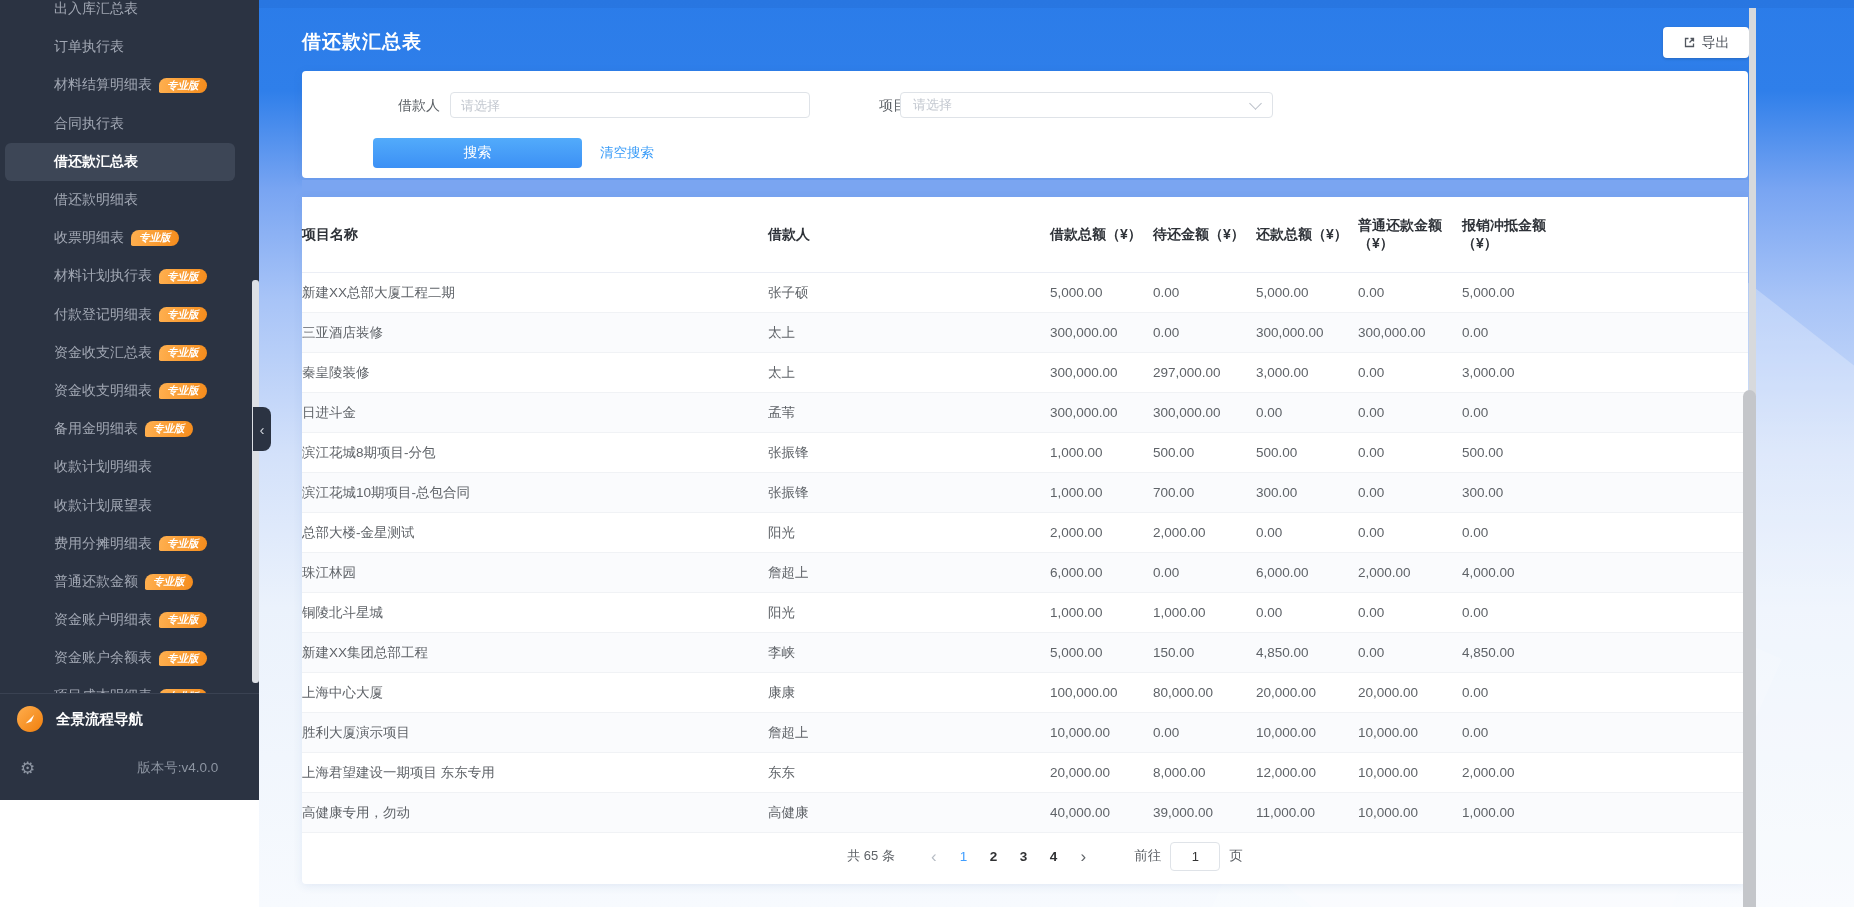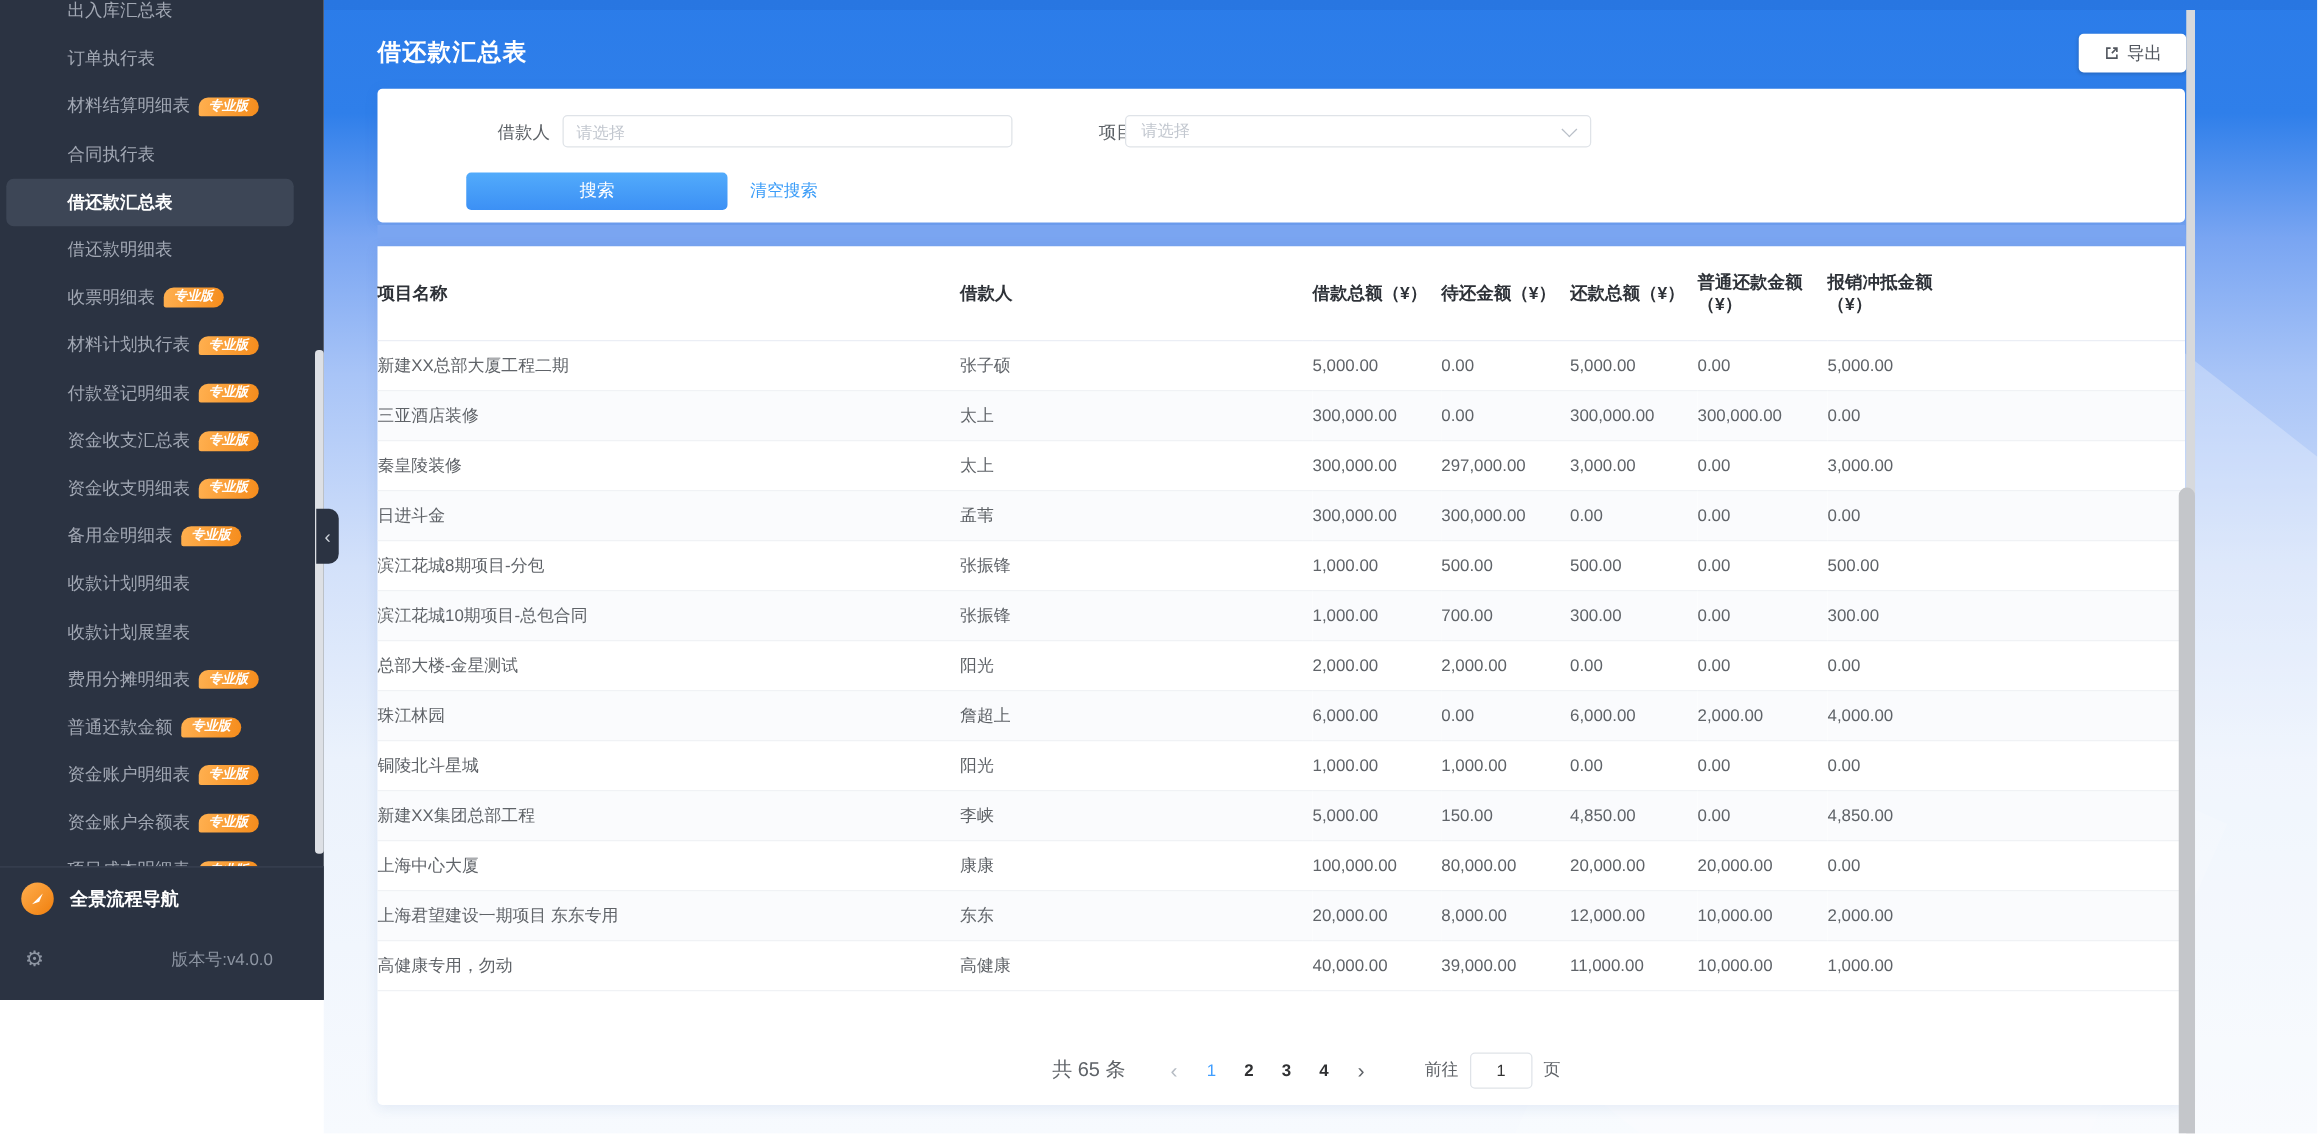--- a/index.html
+++ b/index.html
@@ -61,21 +61,21 @@
     box-shadow:0 2px 10px rgba(40,90,170,0.10);}
   table{width:1446px;border-collapse:collapse;table-layout:fixed;}
   thead th{height:75px;vertical-align:middle;text-align:left;font-size:14px;color:#2e3238;font-weight:700;
     border-bottom:1px solid #ebeef5;padding:0;}
   th:first-child,td:first-child{}
   tbody td{height:39px;font-size:13.5px;color:#5f6368;border-bottom:1px solid #f0f2f5;padding:0;white-space:nowrap;overflow:hidden;}
   tbody tr:nth-child(even){background:#fafbfd;}
 
   .pager{position:absolute;left:0;bottom:12px;width:100%;height:32px;display:flex;align-items:center;justify-content:center;
     padding-left:40px;box-sizing:border-box;font-size:13px;color:#5f6368;}
-  .pg-total{margin-right:24px;font-size:16px;color:#5f6368;}
+  .pg-total{margin-right:24px;font-size:13px;color:#5f6368;}
   .pg-arrow{font-size:17px;margin:0 12px;cursor:pointer;line-height:1;}
   .pg-arrow.prev{color:#b6bcc4;}
   .pg-arrow.next{color:#5f6368;}
   .pg-num{width:30px;text-align:center;font-size:13.5px;font-weight:700;color:#303133;cursor:pointer;}
   .pg-num.current{color:#409eff;font-weight:400;}
   .pg-goto{margin-left:36px;display:flex;align-items:center;gap:9px;font-size:13.5px;color:#5f6368;}
   .pg-input{width:44px;height:25px;border:1px solid #dfe3e8;border-radius:4px;text-align:center;font-size:13px;color:#333;outline:none;}
 
   .content-scroll-track{position:absolute;left:1490px;top:8px;width:7px;height:899px;background:#d7d9dc;}
   .content-scroll-thumb{position:absolute;left:1484px;top:390px;width:13px;height:517px;background:#c4c6ca;border-radius:7px 7px 0 0;cursor:pointer;}
@@ -346,20 +346,29 @@
             <tr>
               <td>上海中心大厦</td>
               <td>康康</td>
               <td>100,000.00</td>
               <td>80,000.00</td>
               <td>20,000.00</td>
               <td>20,000.00</td>
               <td>0.00</td>
             </tr>
             <tr>
+              <td>胜利大厦演示项目</td>
+              <td>詹超上</td>
+              <td>10,000.00</td>
+              <td>0.00</td>
+              <td>10,000.00</td>
+              <td>10,000.00</td>
+              <td>0.00</td>
+            </tr>
+            <tr>
               <td>上海君望建设一期项目 东东专用</td>
               <td>东东</td>
               <td>20,000.00</td>
               <td>8,000.00</td>
               <td>12,000.00</td>
               <td>10,000.00</td>
               <td>2,000.00</td>
             </tr>
             <tr>
               <td>高健康专用，勿动</td>

